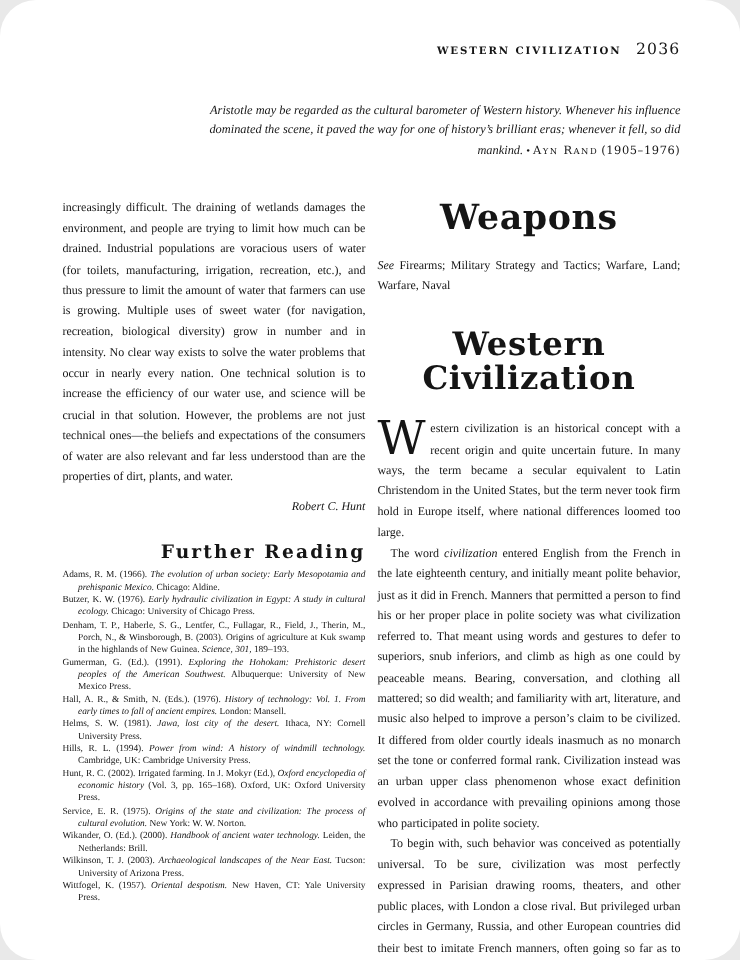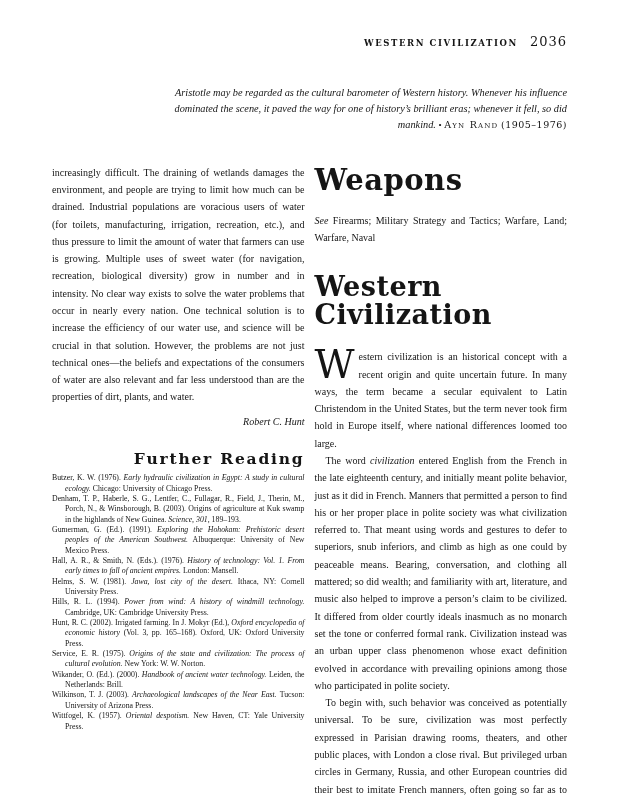--- a/index.html
+++ b/index.html
@@ -6,20 +6,21 @@
   .page{
     position:relative;
     width:617px;height:800px;
     margin:0 auto;
     background:#ffffff;
     color:#151515;
     font-family:"Liberation Serif", serif;
     box-sizing:border-box;
     padding:30px 50px 0 52px;
     overflow:hidden;
+    border-radius:30px;
   }
   
   .running-head{
     display:flex;justify-content:flex-end;align-items:baseline;gap:12px;
     margin-top:4px;
   }
   .running-title{
     font-family:"DejaVu Serif", serif;
     font-size:8.5px;letter-spacing:1.6px;font-weight:bold;
     text-transform:uppercase;
@@ -87,21 +88,21 @@
     line-height:10.35px;
     margin:0;
     padding-left:13px;
     text-indent:-13px;
     text-align:justify;
   }
   
   .entry-heading{
     font-family:"DejaVu Serif", serif;
     font-weight:bold;
-    text-align:left;
+    text-align:center;
     line-height:1;
   }
   .weapons-heading{
     font-size:29px;
     letter-spacing:0.5px;
     margin:2px 0 0 0;
   }
   .see-line{
     margin-top:17px;
   }
@@ -138,20 +139,21 @@
     <span class="dates">(1905–1976)</span>
   </div>
 
   <div class="columns">
 
     <div class="col">
       <p class="body-text">increasingly difficult. The draining of wetlands damages the environment, and people are trying to limit how much can be drained. Industrial populations are voracious users of water (for toilets, manufacturing, irrigation, recreation, etc.), and thus pressure to limit the amount of water that farmers can use is growing. Multiple uses of sweet water (for navigation, recreation, biological diversity) grow in number and in intensity. No clear way exists to solve the water problems that occur in nearly every nation. One technical solution is to increase the efficiency of our water use, and science will be crucial in that solution. However, the problems are not just technical ones—the beliefs and expectations of the consumers of water are also relevant and far less understood than are the properties of dirt, plants, and water.</p>
       <div class="signature">Robert C. Hunt</div>
       <div class="fr-heading">Further Reading</div>
       <div class="references">
+        <p>Adams, R. M. (1966). <i>The evolution of urban society: Early Mesopotamia and prehispanic Mexico.</i> Chicago: Aldine.</p>
         <p>Butzer, K. W. (1976). <i>Early hydraulic civilization in Egypt: A study in cultural ecology.</i> Chicago: University of Chicago Press.</p>
         <p>Denham, T. P., Haberle, S. G., Lentfer, C., Fullagar, R., Field, J., Therin, M., Porch, N., &amp; Winsborough, B. (2003). Origins of agriculture at Kuk swamp in the highlands of New Guinea. <i>Science, 301,</i> 189–193.</p>
         <p>Gumerman, G. (Ed.). (1991). <i>Exploring the Hohokam: Prehistoric desert peoples of the American Southwest.</i> Albuquerque: University of New Mexico Press.</p>
         <p>Hall, A. R., &amp; Smith, N. (Eds.). (1976). <i>History of technology: Vol. 1. From early times to fall of ancient empires.</i> London: Mansell.</p>
         <p>Helms, S. W. (1981). <i>Jawa, lost city of the desert.</i> Ithaca, NY: Cornell University Press.</p>
         <p>Hills, R. L. (1994). <i>Power from wind: A history of windmill technology.</i> Cambridge, UK: Cambridge University Press.</p>
         <p>Hunt, R. C. (2002). Irrigated farming. In J. Mokyr (Ed.), <i>Oxford encyclopedia of economic history</i> (Vol. 3, pp. 165–168). Oxford, UK: Oxford University Press.</p>
         <p>Service, E. R. (1975). <i>Origins of the state and civilization: The process of cultural evolution.</i> New York: W. W. Norton.</p>
         <p>Wikander, O. (Ed.). (2000). <i>Handbook of ancient water technology.</i> Leiden, the Netherlands: Brill.</p>
         <p>Wilkinson, T. J. (2003). <i>Archaeological landscapes of the Near East.</i> Tucson: University of Arizona Press.</p>

